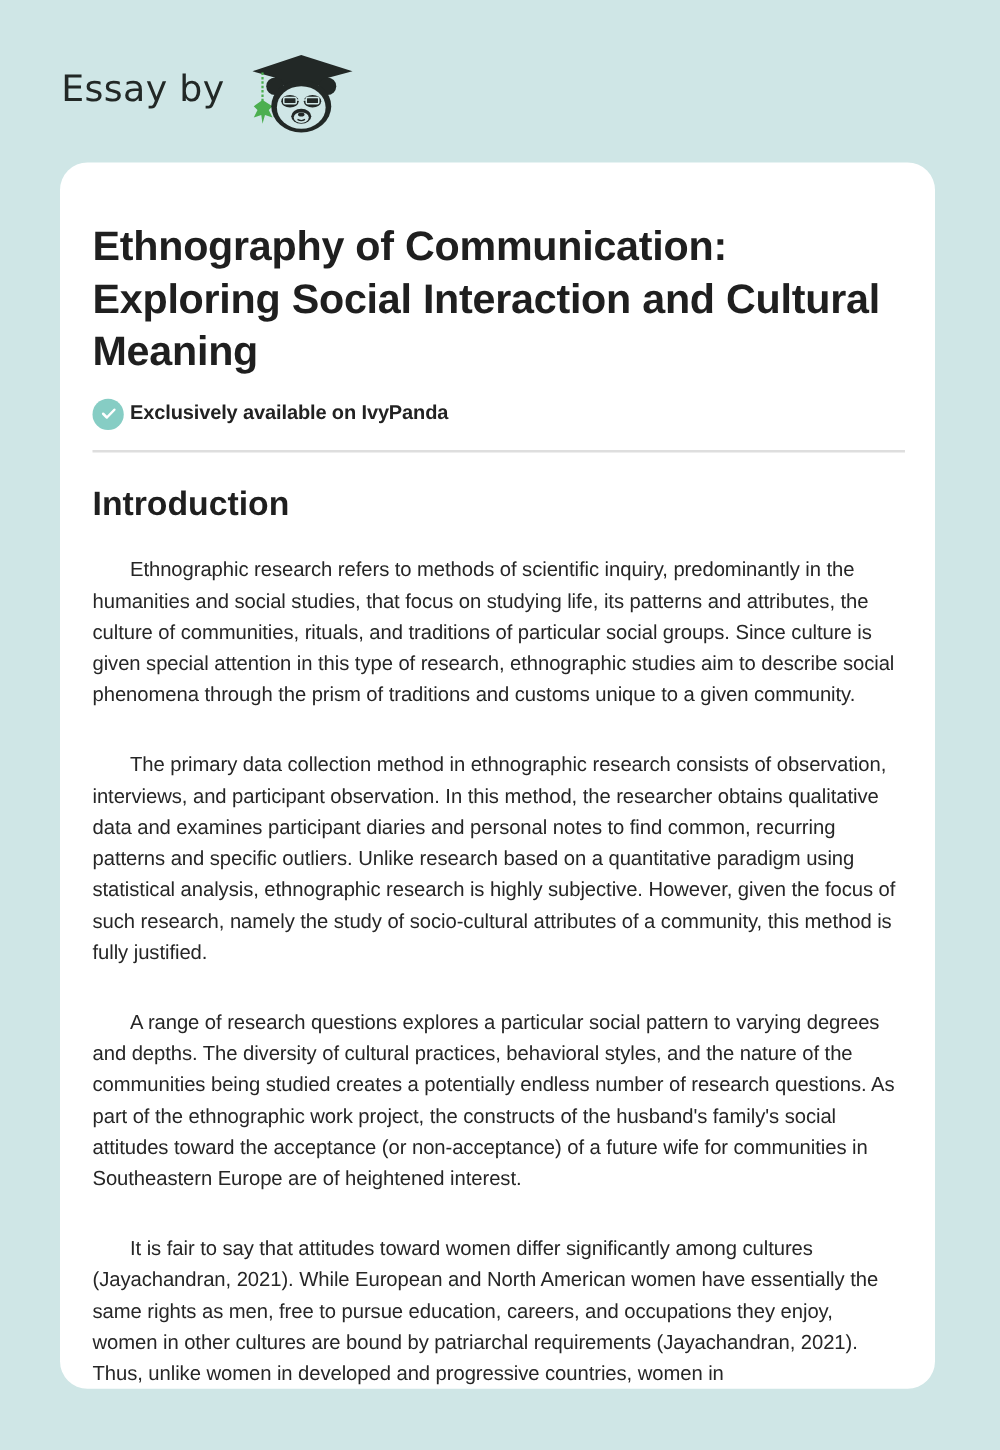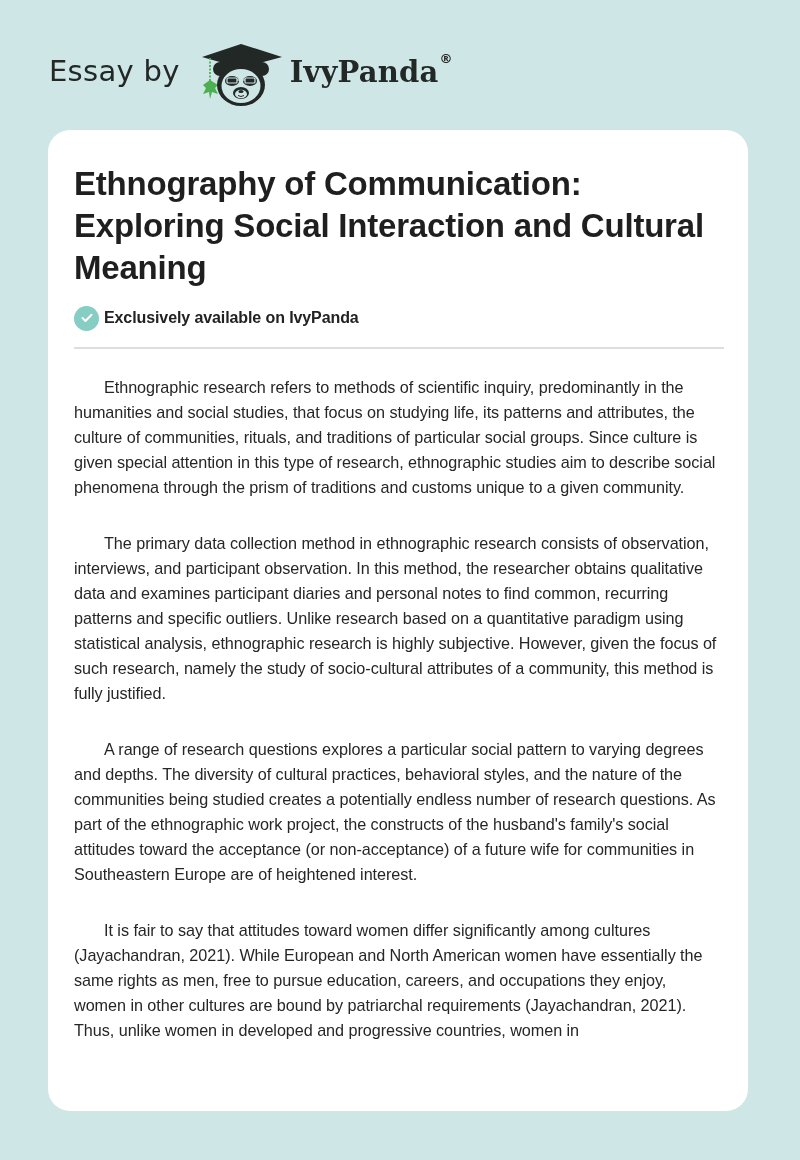--- a/index.html
+++ b/index.html
@@ -56,21 +56,21 @@
       position: absolute;
       left: 48px;
       top: 130px;
       width: 700px;
       height: 981px;
       background: #ffffff;
       border-radius: 22px;
       overflow: hidden;
     }
     .card-inner {
-      padding: 33px 26px 0 26px;
+      padding: 46px 26px 0 26px;
     }
     .title {
       font-family: "Liberation Sans", sans-serif;
       font-weight: bold;
       font-size: 33px;
       line-height: 42px;
       color: #1f1f1f;
       margin: 0;
       letter-spacing: -0.2px;
     }
@@ -150,40 +150,38 @@
       <rect x="29" y="42" width="10" height="5" rx="1" fill="none" stroke="#cfe6e6" stroke-width="1.2"></rect>
       <rect x="47" y="42" width="10" height="5" rx="1" fill="none" stroke="#cfe6e6" stroke-width="1.2"></rect>
       <line x1="39" y1="44" x2="47" y2="44" stroke="#cfe6e6" stroke-width="1.2"></line>
 
       <ellipse cx="43" cy="57" rx="8" ry="6" fill="#222826"></ellipse>
       <ellipse cx="43" cy="58" rx="6" ry="4.3" fill="#cfe6e6"></ellipse>
       <ellipse cx="43" cy="55.5" rx="2.6" ry="1.6" fill="#222826"></ellipse>
       <path d="M40,59.5 Q43,61.5 46,59.5" stroke="#222826" stroke-width="1" fill="none"></path>
     </svg>
   </span>
-  <span class="brand-name">
-    <span>IvyPanda</span><span class="brand-reg">®</span>
-  </span>
 </div>
 
 <div class="card">
   <div class="card-inner">
     <h1 class="title">Ethnography of Communication: Exploring Social Interaction and Cultural Meaning</h1>
 
     <div class="exclusive">
       <span class="check-badge">
         <svg width="12" height="10" viewBox="0 0 12 10" xmlns="http://www.w3.org/2000/svg">
           <path d="M1.5,5 L4.5,8 L10.5,1.8" stroke="#ffffff" stroke-width="2" fill="none" stroke-linecap="round" stroke-linejoin="round"></path>
         </svg>
       </span>
       <span class="exclusive-text">Exclusively available on IvyPanda</span>
     </div>
 
     <div class="divider"></div>
 
+    <h2 class="section-heading">Introduction</h2>
 
     <div class="paras">
       <p class="para">Ethnographic research refers to methods of scientific inquiry, predominantly in the humanities and social studies, that focus on studying life, its patterns and attributes, the culture of communities, rituals, and traditions of particular social groups. Since culture is given special attention in this type of research, ethnographic studies aim to describe social phenomena through the prism of traditions and customs unique to a given community.</p>
       <p class="para">The primary data collection method in ethnographic research consists of observation, interviews, and participant observation. In this method, the researcher obtains qualitative data and examines participant diaries and personal notes to find common, recurring patterns and specific outliers. Unlike research based on a quantitative paradigm using statistical analysis, ethnographic research is highly subjective. However, given the focus of such research, namely the study of socio-cultural attributes of a community, this method is fully justified.</p>
       <p class="para">A range of research questions explores a particular social pattern to varying degrees and depths. The diversity of cultural practices, behavioral styles, and the nature of the communities being studied creates a potentially endless number of research questions. As part of the ethnographic work project, the constructs of the husband's family's social attitudes toward the acceptance (or non-acceptance) of a future wife for communities in Southeastern Europe are of heightened interest.</p>
       <p class="para">It is fair to say that attitudes toward women differ significantly among cultures (Jayachandran, 2021). While European and North American women have essentially the same rights as men, free to pursue education, careers, and occupations they enjoy, women in other cultures are bound by patriarchal requirements (Jayachandran, 2021). Thus, unlike women in developed and progressive countries, women in</p>
     </div>
   </div>
 </div>
 

